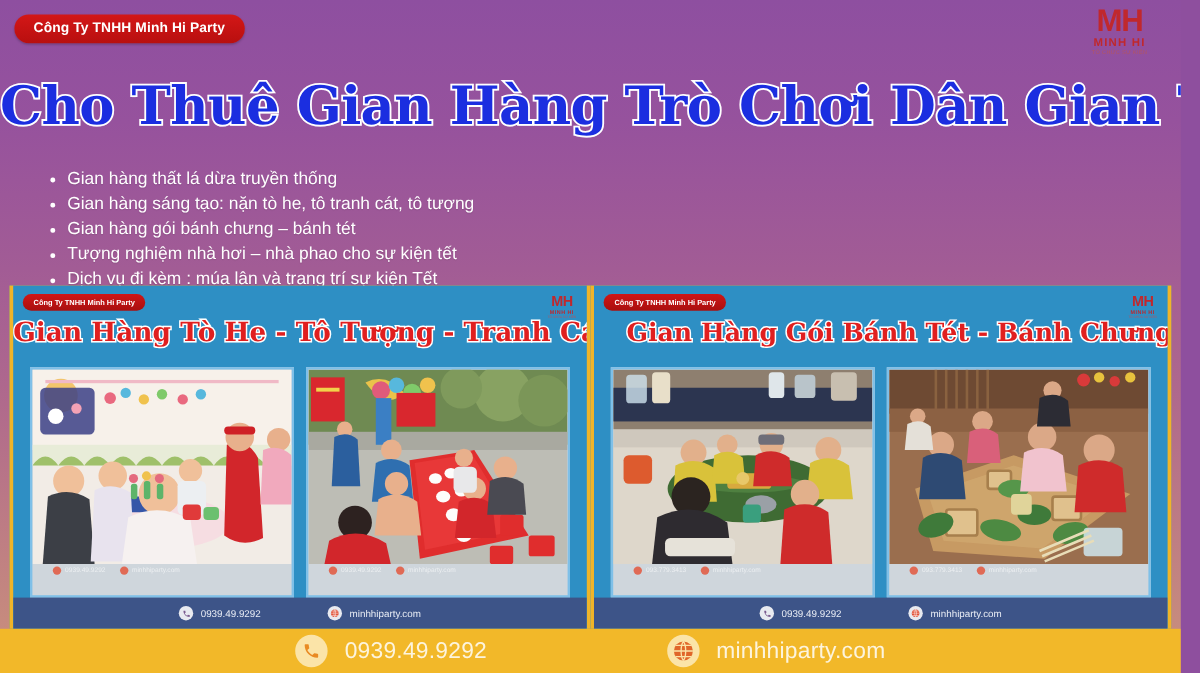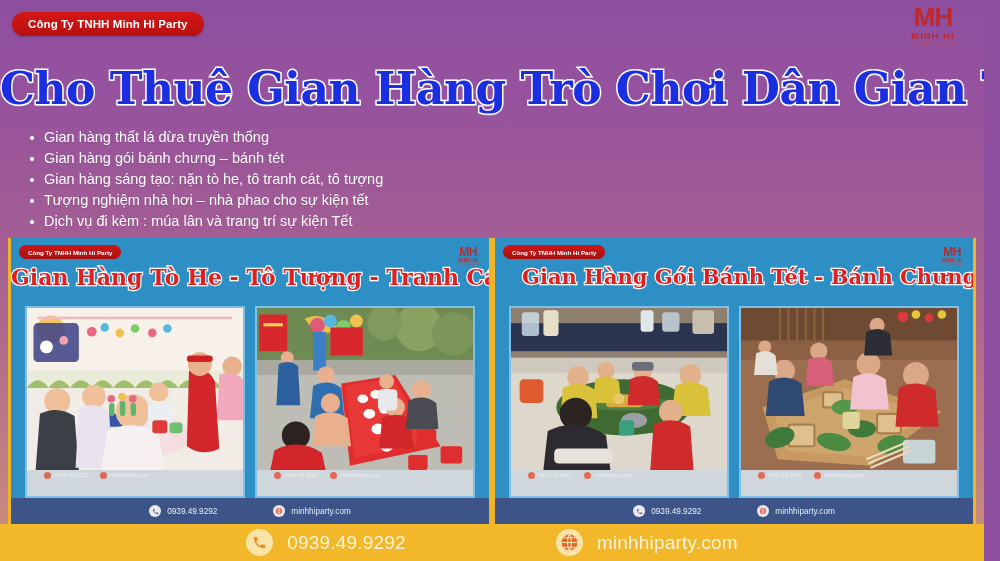--- a/index.html
+++ b/index.html
@@ -42,21 +42,21 @@
     font-family:"DejaVu Serif", serif;
     letter-spacing:-0.5px;white-space:nowrap;
     -webkit-text-stroke:3px #ffffff;
     paint-order:stroke fill;
     text-shadow:0 2px 0 rgba(255,255,255,.4);
   }
 
   
   .bullets{
     position:absolute;left:28px;top:128px;
-    margin:0;padding:0;list-style:none;color:#fff;
+    margin:12px;padding:0;list-style:none;color:#fff;
   }
   .bullets li{
     font-size:14.5px;line-height:19.5px;margin-bottom:1.5px;
     padding-left:16px;position:relative;white-space:nowrap;
     text-shadow:0 1px 1px rgba(0,0,0,.12);
   }
   .bullets li:before{
     content:"";position:absolute;left:2px;top:8px;
     width:3.5px;height:3.5px;background:#fff;border-radius:50%;
   }
@@ -146,22 +146,22 @@
   <div class="logo">
     <div class="mh">MH</div>
     <div class="nm">MINH HI</div>
     <div class="sub">TỔ CHỨC SỰ KIỆN</div>
   </div>
 
   <div class="main-title">Cho Thuê Gian Hàng Trò Chơi Dân Gian Tết</div>
 
   <ul class="bullets">
     <li>Gian hàng thất lá dừa truyền thống</li>
+    <li>Gian hàng sáng tạo: nặn tò he, tô tranh cát, tô tượng</li>
     <li>Gian hàng gói bánh chưng – bánh tét</li>
-    <li>Gian hàng sáng tạo: nặn tò he, tô tranh cát, tô tượng</li>
     <li>Tượng nghiệm nhà hơi – nhà phao cho sự kiện tết</li>
     <li> Dịch vụ đi kèm : múa lân và trang trí sự kiện Tết</li>
   </ul>
 
   <div class="cards">
 
     <div class="card">
       <div class="card-badge">Công Ty TNHH Minh Hi Party</div>
       <div class="card-logo">
         <div class="mh">MH</div>

